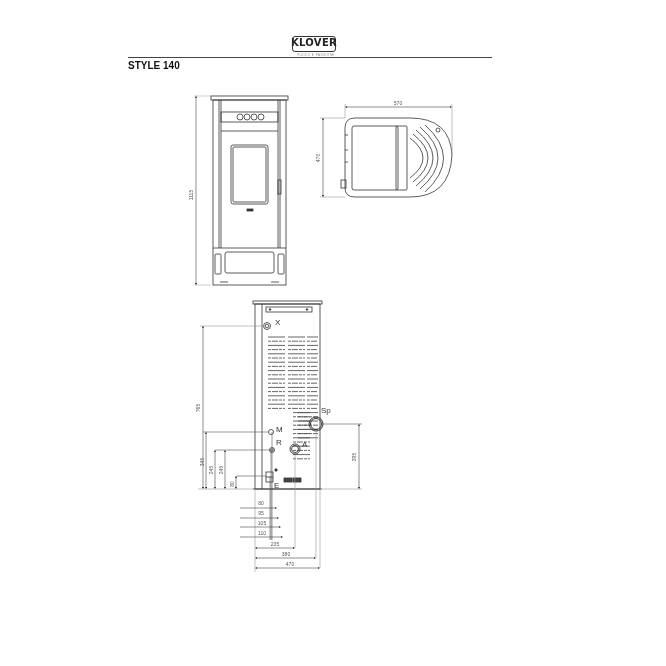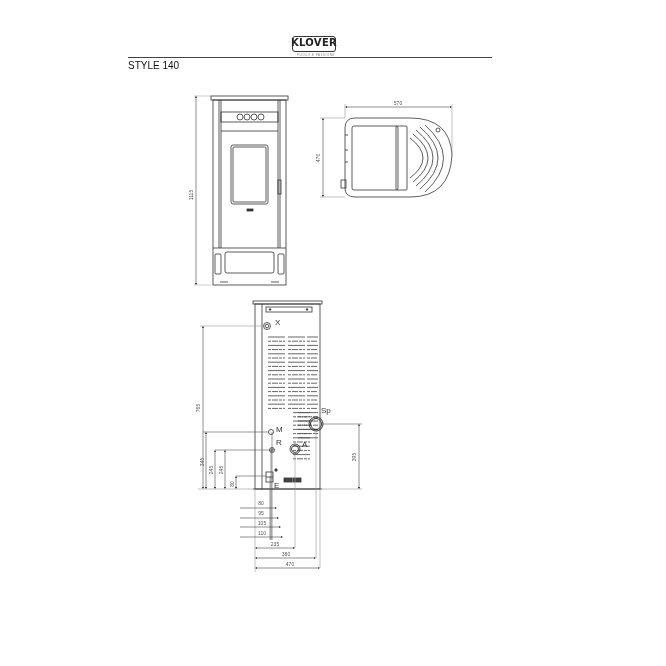--- a/index.html
+++ b/index.html
@@ -1,20 +1,20 @@
 <!DOCTYPE html>
 <html><head>
 <meta charset="utf-8">
 <style>
   html,body{margin:0;padding:0;background:#fff;}
   body{width:666px;height:666px;position:relative;overflow:hidden;font-family:"Liberation Sans",sans-serif;color:#222;}
   .logo{position:absolute;left:292px;top:36px;width:44px;height:16px;border:1.5px solid #333;border-radius:3px;box-sizing:border-box;display:flex;align-items:flex-start;justify-content:center;font-family:"DejaVu Sans",sans-serif;font-weight:bold;font-size:10px;letter-spacing:0.3px;color:#222;}
   .tagline{position:absolute;left:296px;top:53px;width:40px;text-align:center;font-size:3px;color:#888;letter-spacing:0.5px;}
   .rule{position:absolute;left:128px;top:57px;width:364px;height:1px;background:#444;}
-  .title{position:absolute;left:128px;top:60px;font-size:10px;font-weight:normal;font-family:"Liberation Sans",sans-serif;color:#111;}
+  .title{position:absolute;left:128px;top:60px;font-size:10px;font-weight:bold;font-family:"Liberation Sans",sans-serif;color:#111;}
   svg.drawing{position:absolute;left:0;top:0;}
   .dim{font-family:"Liberation Sans",sans-serif;font-size:5px;fill:#555;}
   .lbl{font-family:"Liberation Sans",sans-serif;font-size:8px;fill:#333;}
 </style>
 </head>
 <body>
 
 <div class="logo">
     <span>KLOVER</span>
   </div>

